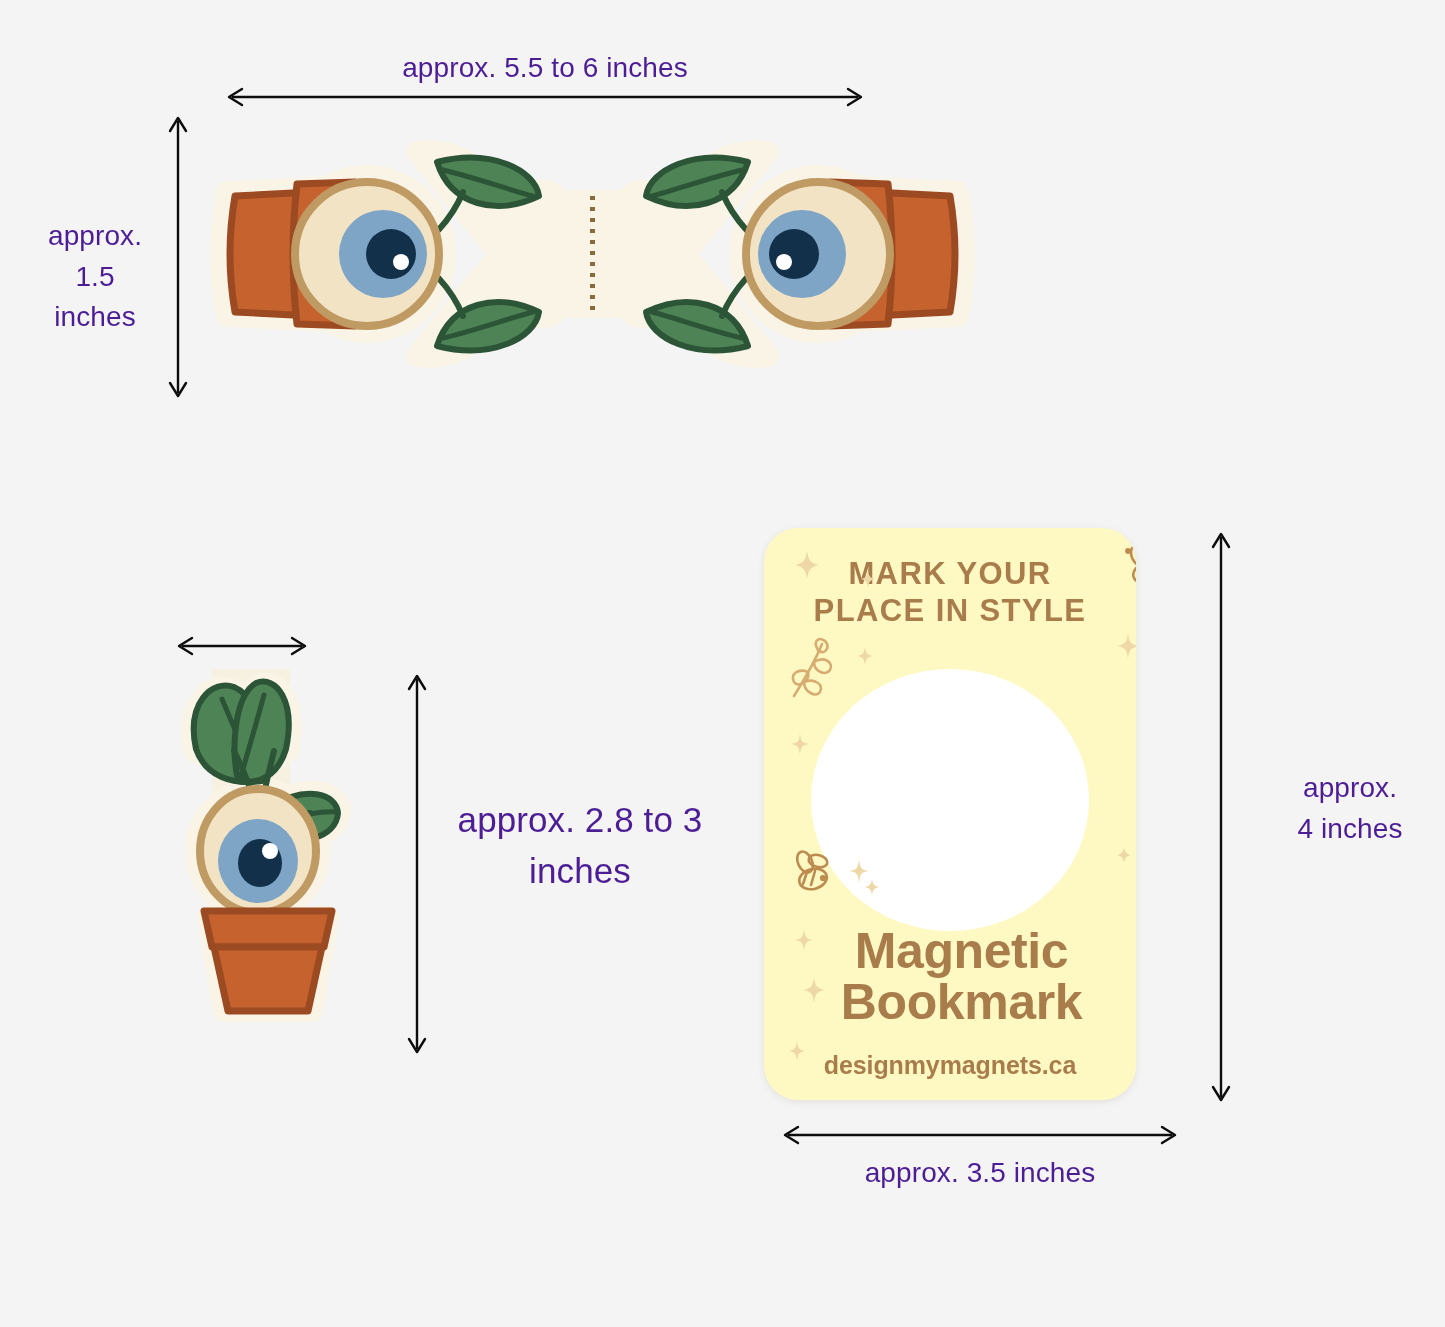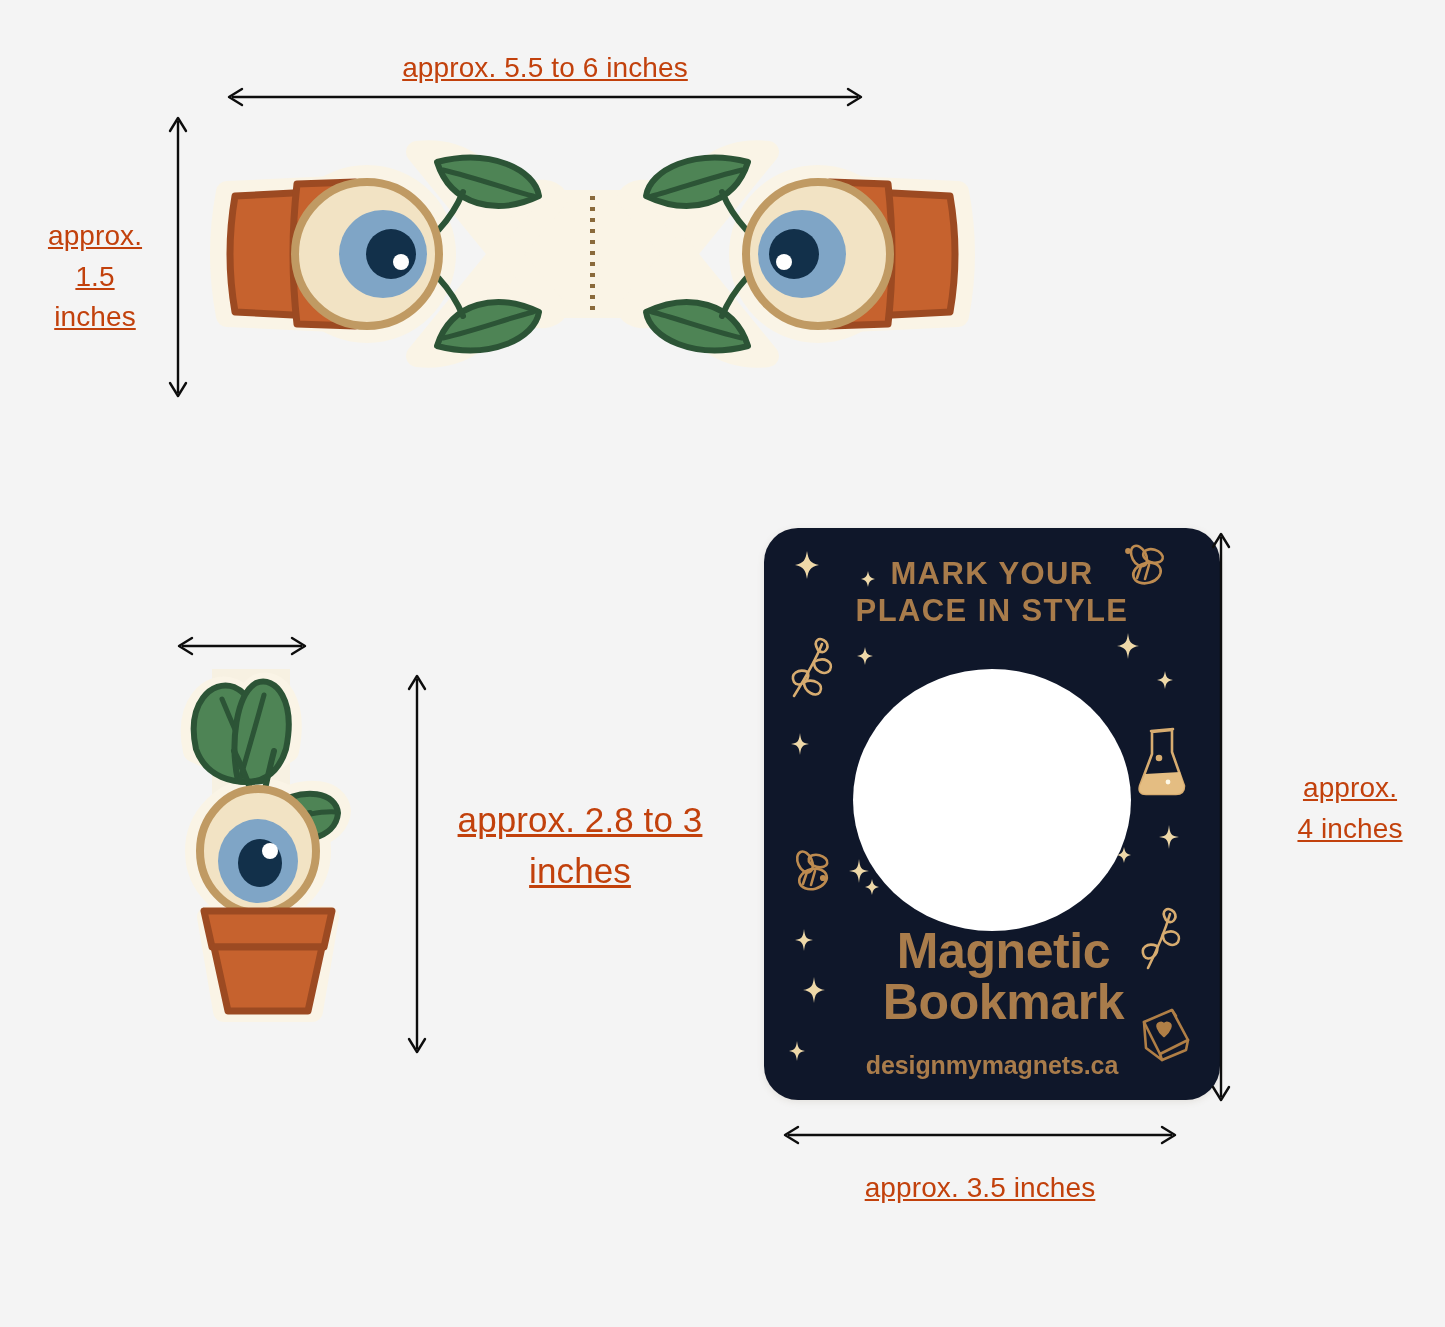--- a/index.html
+++ b/index.html
@@ -16,27 +16,26 @@
     overflow: hidden;
   }
   .stage {
     position: absolute;
     inset: 0;
   }
 
   
   .dim-label {
     position: absolute;
-    color: #c2410c;
+    color: #4c1d95;
     font-family: "Liberation Sans", sans-serif;
     font-weight: 400;
     line-height: 1.45;
     white-space: pre-line;
     letter-spacing: 0.1px;
-    text-decoration: underline;
   }
 
   
   .arrow-h, .arrow-v {
     position: absolute;
   }
 
   
   #top-bookmark {
     position: absolute;
@@ -53,23 +52,23 @@
     top: 655px;
     width: 230px;
     height: 395px;
   }
 
   
   #backing-card {
     position: absolute;
     left: 764px;
     top: 528px;
-    width: 456px;
+    width: 372px;
     height: 572px;
-    background: #0f172a;
+    background: #fef9c3;
     border-radius: 34px;
     box-shadow: 0 2px 7px rgba(120,110,80,0.13);
     overflow: hidden;
   }
   .card-title {
     position: absolute;
     left: 0;
     right: 0;
     top: 28px;
     text-align: center;
@@ -356,15 +355,15 @@
 
   <div class="dim-label" style="left:1260px; top:768px; width:180px; text-align:center; font-size:28px;">approx.
 4 inches</div>
 
   <svg class="arrow-h" style="left:778px; top:1122px;" width="404" height="26" viewBox="0 0 404 26">
     <line x1="10" y1="13" x2="394" y2="13" stroke="#0d0d0d" stroke-width="2.4"></line>
     <polyline points="20,5 7,13 20,21" fill="none" stroke="#0d0d0d" stroke-width="2.4" stroke-linecap="round" stroke-linejoin="round"></polyline>
     <polyline points="384,5 397,13 384,21" fill="none" stroke="#0d0d0d" stroke-width="2.4" stroke-linecap="round" stroke-linejoin="round"></polyline>
   </svg>
 
-  <div class="dim-label" style="left:790px; top:1153px; width:380px; text-align:center; font-size:28px;margin-top:15px;">approx. 3.5 inches</div>
+  <div class="dim-label" style="left:790px; top:1153px; width:380px; text-align:center; font-size:28px;">approx. 3.5 inches</div>
 
 </div>
 
 </body></html>

